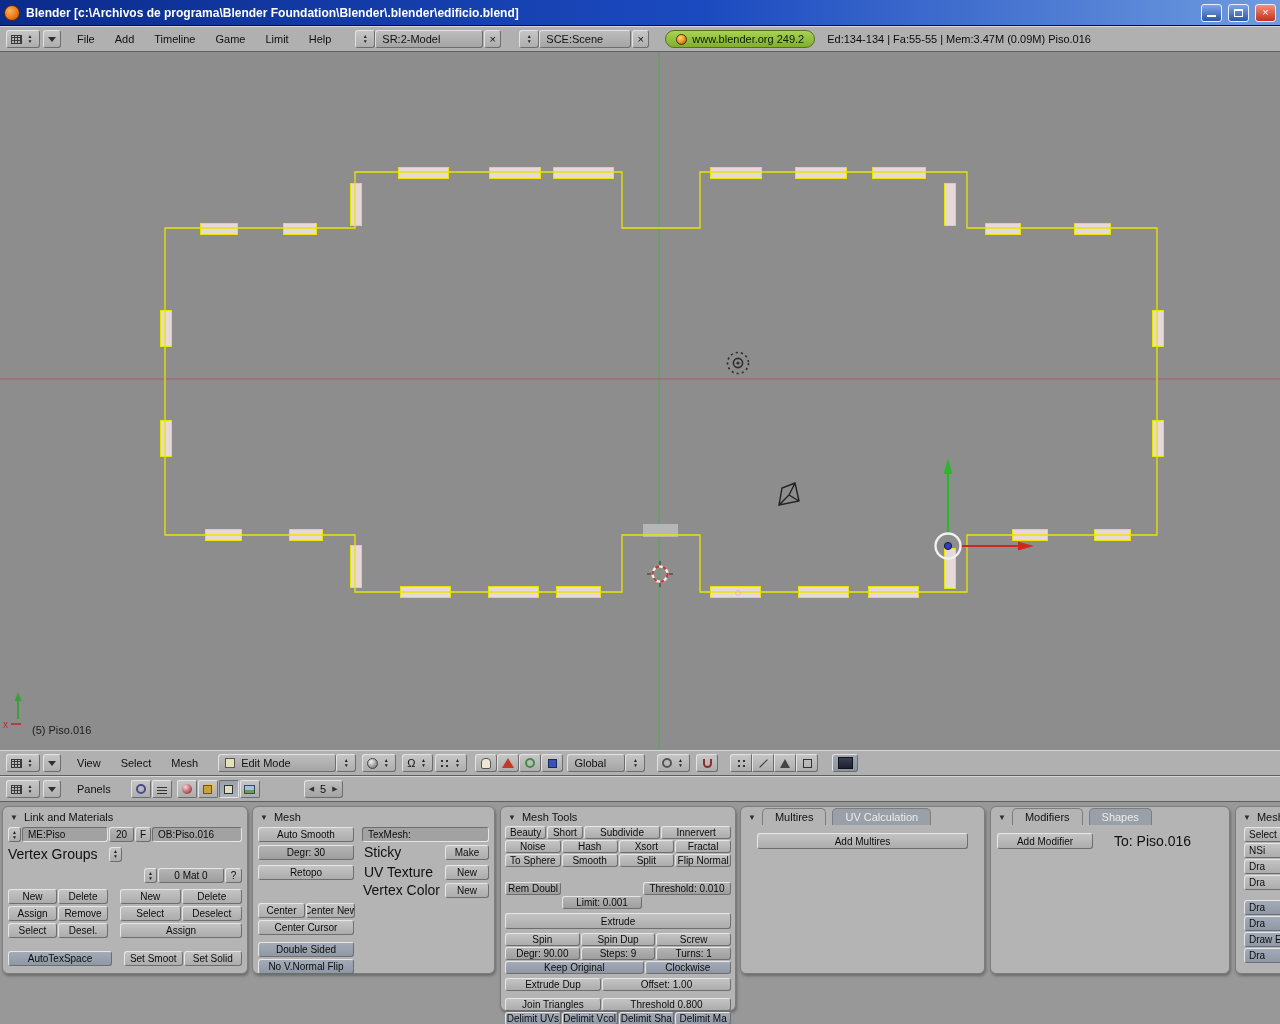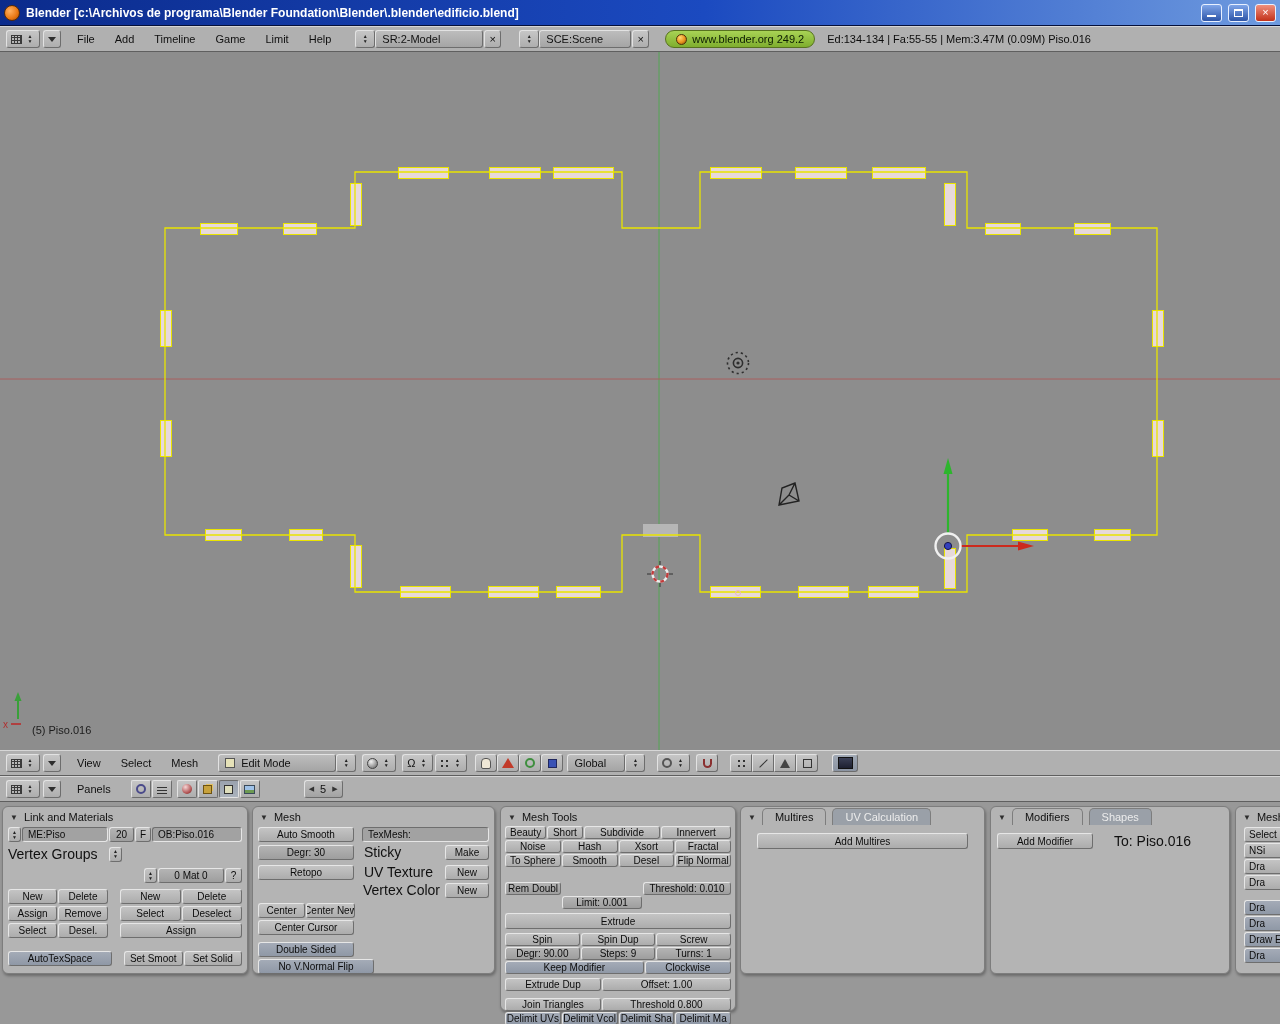--- a/index.html
+++ b/index.html
@@ -465,21 +465,21 @@
     </div>
     <div class="row">
       <span class="b sp" style="width:96px">Center Cursor</span>
       <span style="flex:1"></span>
     </div>
     <div class="row" style="margin-top:7px">
       <span class="b dark sp" style="width:96px">Double Sided</span>
       <span style="flex:1"></span>
     </div>
     <div class="row">
-      <span class="b dark sp" style="width:116px">No V.Normal Flip</span>
+      <span class="b dark sp" style="width:96px">No V.Normal Flip</span>
       <span style="flex:1"></span>
     </div>
   </div>
 </div>
 
 <div class="panel mt" style="left:500px;top:806px;width:236px;height:205px">
   <div class="phead">
     <span class="tri">▼</span>
     <span class="ttl">Mesh Tools</span>
   </div>
@@ -492,21 +492,21 @@
       </div>
     <div class="row">
         <span class="b">Noise</span>
         <span class="b">Hash</span>
         <span class="b">Xsort</span>
         <span class="b">Fractal</span>
       </div>
     <div class="row">
         <span class="b">To Sphere</span>
         <span class="b">Smooth</span>
-        <span class="b">Desel</span>
+        <span class="b">Split</span>
         <span class="b">Flip Normal</span>
       </div>
     <div class="row">
         <span class="b num" style="flex: 0.66 1 0%;">Rem Doubl</span>
         <span class="b num" style="flex: 0.95 1 0%; margin-top: 28px;">Limit: 0.001</span>
         <span class="b num" style="flex: 1.05 1 0%;">Threshold: 0.010</span>
       </div>
     <div class="row" style="margin:4px 4px">
       <span class="b" style="height:16px">Extrude</span>
     </div>
@@ -514,21 +514,21 @@
         <span class="b">Spin</span>
         <span class="b">Spin Dup</span>
         <span class="b">Screw</span>
       </div>
     <div class="row">
         <span class="b num">Degr: 90.00</span>
         <span class="b num">Steps: 9</span>
         <span class="b num">Turns: 1</span>
       </div>
     <div class="row">
-        <span class="b dark" style="flex: 1.62 1 0%;">Keep Modifier</span>
+        <span class="b dark" style="flex: 1.62 1 0%;">Keep Original</span>
         <span class="b dark" style="flex: 1 1 0%;">Clockwise</span>
       </div>
     <div class="row" style="margin-top:4px">
         <span class="b" style="flex: 0.85 1 0%;">Extrude Dup</span>
         <span class="b" style="flex: 1.15 1 0%;">Offset: 1.00</span>
       </div>
     <div class="row" style="margin-top:7px">
         <span class="b" style="flex: 0.85 1 0%;">Join Triangles</span>
         <span class="b" style="flex: 1.15 1 0%;">Threshold 0.800</span>
       </div>

